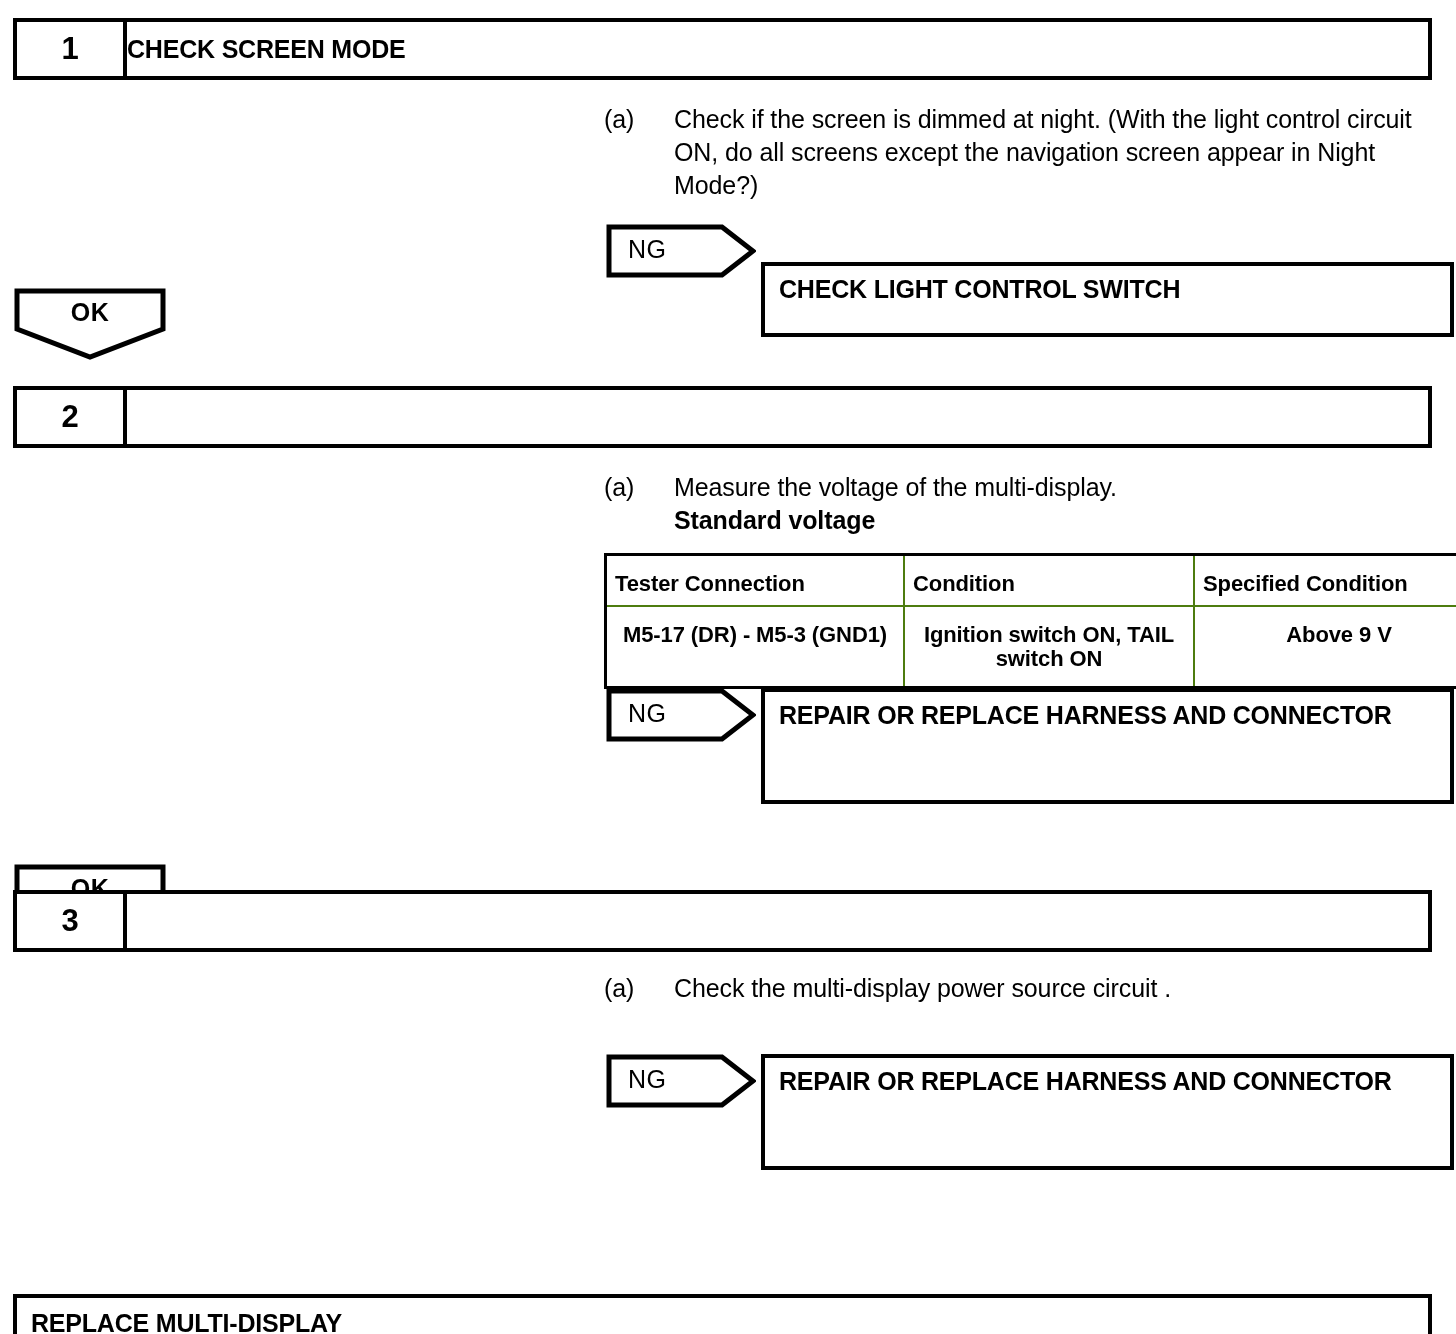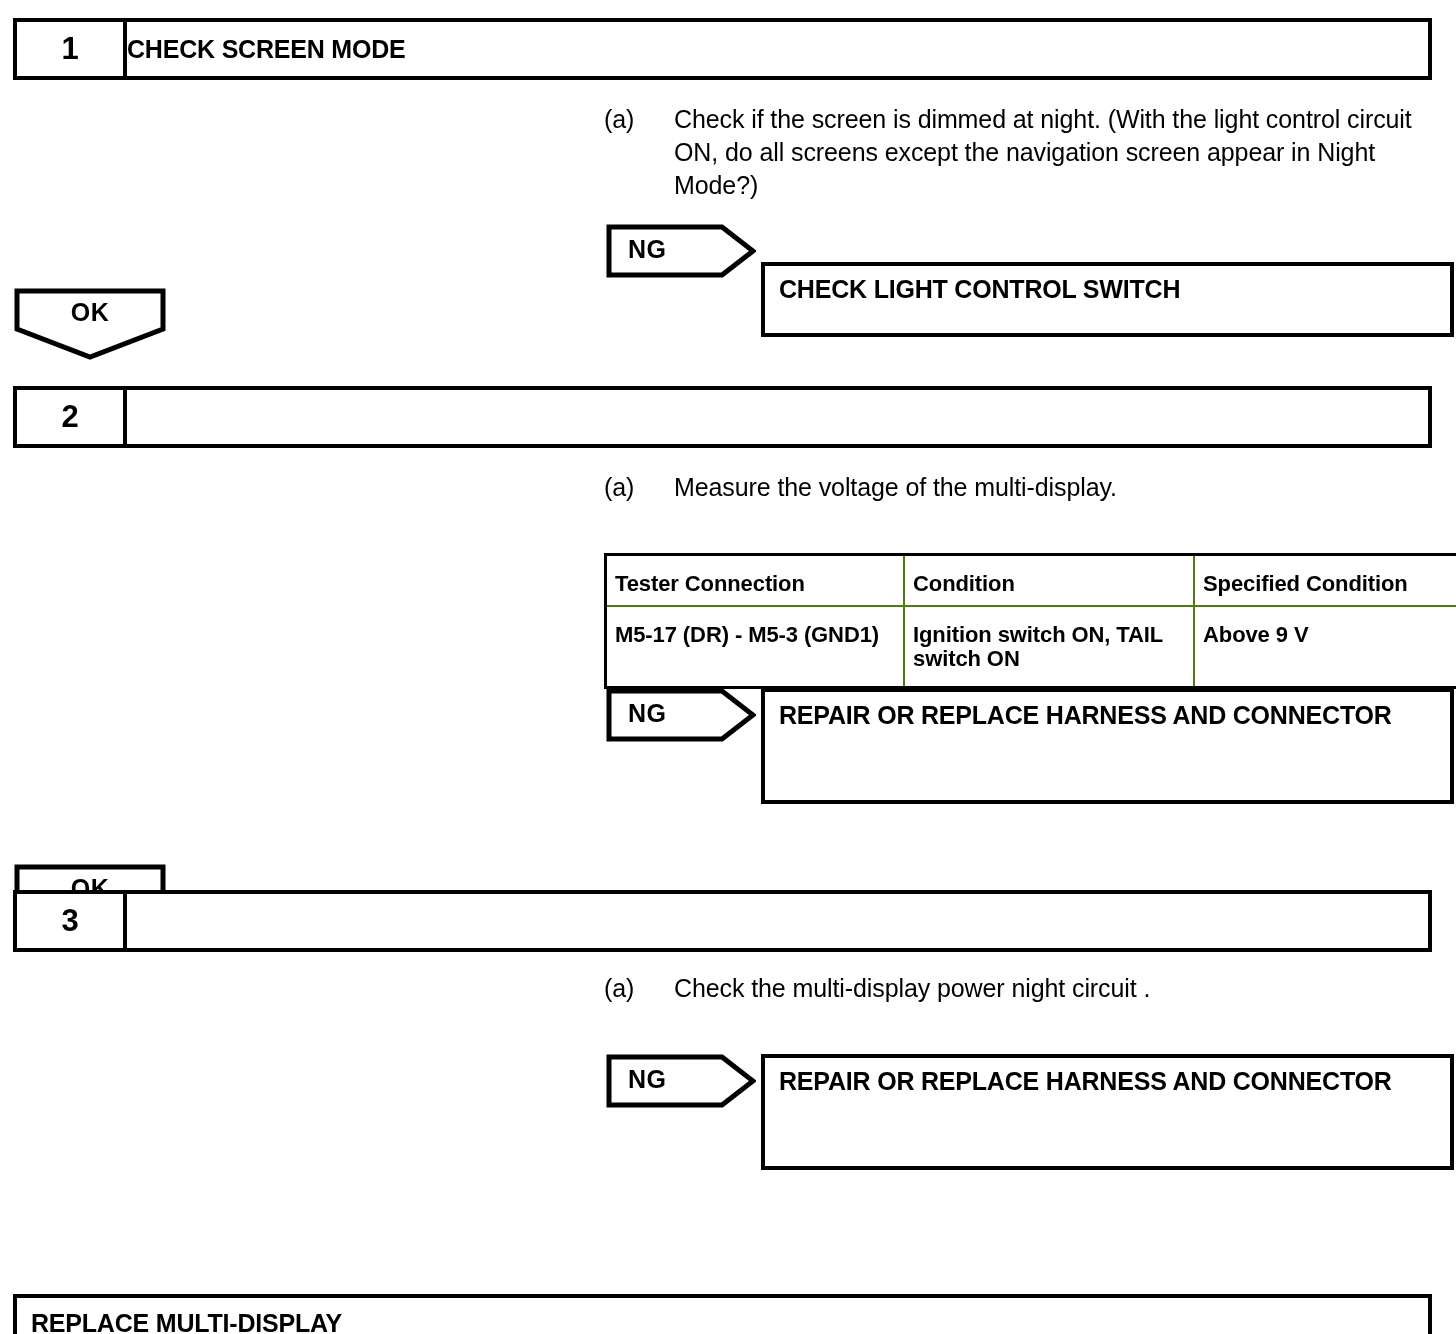--- a/index.html
+++ b/index.html
@@ -105,21 +105,21 @@
     position: absolute;
     left: 0; top: 0;
     width: 150px;
     height: 54px;
   }
   .ng-label {
     position: absolute;
     left: 22px;
     top: 11px;
     font-size: 25px;
-    font-weight: bold;
+    font-weight: normal;
     letter-spacing: 0.5px;
   }
   .ng-box {
     position: absolute;
     border: 4px solid #000;
     background: #fff;
     padding: 6px 0 6px 14px;
     font-size: 25px;
     font-weight: bold;
     line-height: 35px;
@@ -138,21 +138,21 @@
     border: 2px solid #4d7c0f;
     text-align: left;
     vertical-align: top;
     font-size: 22px;
     font-weight: bold;
     line-height: 24px;
     padding: 16px 8px 5px 8px;
     letter-spacing: -0.1px;
   }
   .spec-table thead th { height: 28px; }
-  .spec-table tbody td { height: 58px; }
+  .spec-table tbody td { height: 58px; text-align: center; }
   .col-a { width: 280px; }
   .col-b { width: 272px; }
   .col-c { width: 272px; }
 </style>
 </head>
 <body>
 
 <div class="abs step-box" style="left:13px; top:18px; width:1419px; height:62px;">
   <div class="step-num">1</div>
   <div class="step-title">CHECK SCREEN MODE</div>
@@ -181,20 +181,21 @@
 </div>
 
 <div class="abs step-box" style="left:13px; top:386px; width:1419px; height:62px;">
   <div class="step-num">2</div>
 </div>
 
 <div class="abs proc" style="left:604px; top:471px; width:810px;">
   <div class="proc-label">(a)</div>
   <div class="proc-text">
     <span>Measure the voltage of the multi-display.</span>
+    <span class="bold-line">Standard voltage</span>
   </div>
 </div>
 
 <table class="abs spec-table" style="left:604px; top:553px; width:824px;">
   <thead>
     <tr>
       <th class="col-a">Tester Connection</th>
       <th class="col-b">Condition</th>
       <th class="col-c">Specified Condition</th>
     </tr>
@@ -224,21 +225,21 @@
   </svg>
   <div class="ok-label">OK</div>
 </div>
 
 <div class="abs step-box" style="left:13px; top:890px; width:1419px; height:62px;">
   <div class="step-num">3</div>
 </div>
 
 <div class="abs proc" style="left:604px; top:972px; width:810px;">
   <div class="proc-label">(a)</div>
-  <div class="proc-text">Check the multi-display power night circuit .</div>
+  <div class="proc-text">Check the multi-display power source circuit .</div>
 </div>
 
 <div class="ng-row" style="left:606px; top:1054px; width:826px; height:96px;">
   <svg class="ng-shape" viewBox="0 0 150 54" preserveAspectRatio="none">
     <polygon points="3,3 116,3 147,27 116,51 3,51" fill="#ffffff" stroke="#000000" stroke-width="5"></polygon>
   </svg>
   <div class="ng-label">NG</div>
   <div class="ng-box" style="left:155px; top:0px; width:671px; height:96px;">
     <span>REPAIR OR REPLACE HARNESS AND CONNECTOR</span>
   </div>

